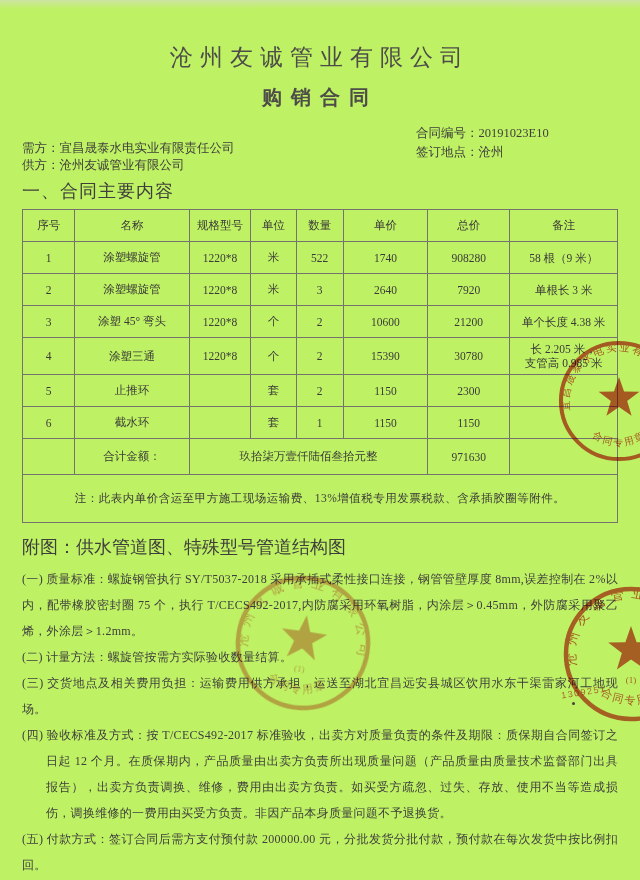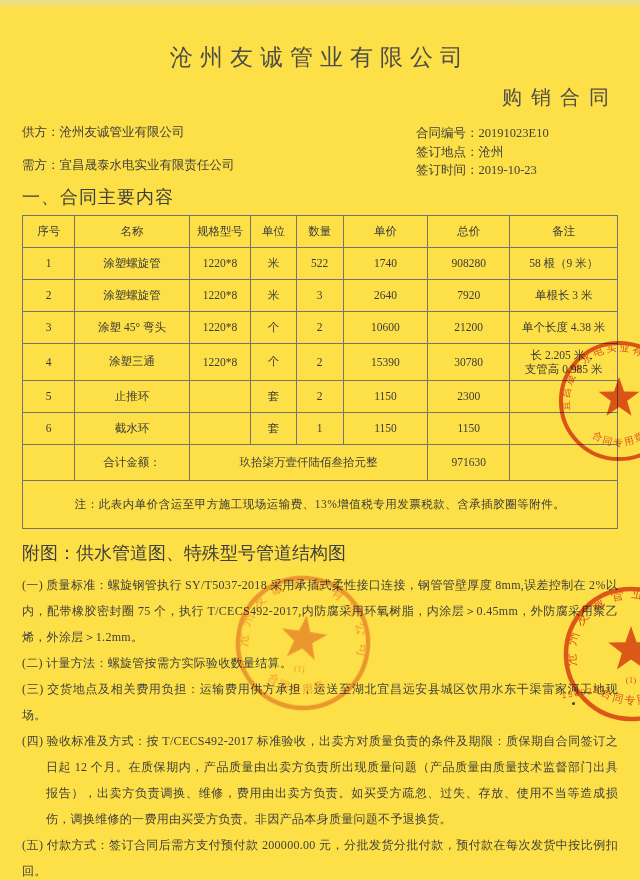--- a/index.html
+++ b/index.html
@@ -1,29 +1,29 @@
 <!DOCTYPE html>
 <html><head>
 <meta charset="utf-8">
 <style>
   html,body{margin:0;padding:0;background:#e9e9e7;}
   .page{
     position:relative;width:640px;height:880px;overflow:hidden;
-    background:#fde047;
+    background:#bef264;
     font-family:"Liberation Serif","DejaVu Serif",serif;
     color:#3f3e3c;
     margin:0 auto;
   }
   .edge-top{position:absolute;top:0;left:0;right:0;height:9px;
     background:linear-gradient(#d9d8d5,rgba(233,233,230,0));opacity:.55;}
   .content{position:relative;padding:42px 22px 0 22px;}
 
   .company-title{margin:0;text-align:center;font-size:23px;font-weight:500;
     letter-spacing:7px;color:#4e4c49;}
-  .doc-title{margin:11px 0 0 0;text-align:right;font-size:20px;font-weight:400;
+  .doc-title{margin:11px 0 0 0;text-align:center;font-size:20px;font-weight:700;
     letter-spacing:9px;color:#4e4c49;}
 
   .hdr{display:flex;justify-content:space-between;margin-top:13px;font-size:12.5px;}
   .hdr-left{line-height:17px;}
   .hdr-left .party{white-space:nowrap;}
   .hdr-left .party.buyer{margin-top:16px;}
   .hdr-right{width:202px;line-height:18.5px;}
   .hdr-right div{white-space:nowrap;}
   .sec-heading{font-size:18px;margin-top:5px;letter-spacing:1px;}
 
@@ -66,27 +66,26 @@
 
 <div class="page">
   <div class="edge-top"></div>
 
   <div class="content">
     <h1 class="company-title">沧州友诚管业有限公司</h1>
     <h2 class="doc-title">购销合同</h2>
 
     <div class="hdr">
       <div class="hdr-left">
+        <div class="party buyer"><span>需方：</span><span>宜昌晟泰水电实业有限责任公司</span></div>
         <div class="party"><span>供方：</span><span>沧州友诚管业有限公司</span></div>
-        <div class="party buyer"><span>需方：</span><span>宜昌晟泰水电实业有限责任公司</span></div>
       </div>
       <div class="hdr-right">
         <div><span>合同编号：</span><span>20191023E10</span></div>
         <div><span>签订地点：</span><span>沧州</span></div>
-        <div><span>签订时间：</span><span>2019-10-23</span></div>
       </div>
     </div>
 
     <div class="sec-heading">一、合同主要内容</div>
 
     <table class="items">
       <colgroup>
         <col style="width:8.8%">
           <col style="width:19.2%">
           <col style="width:10.4%">

